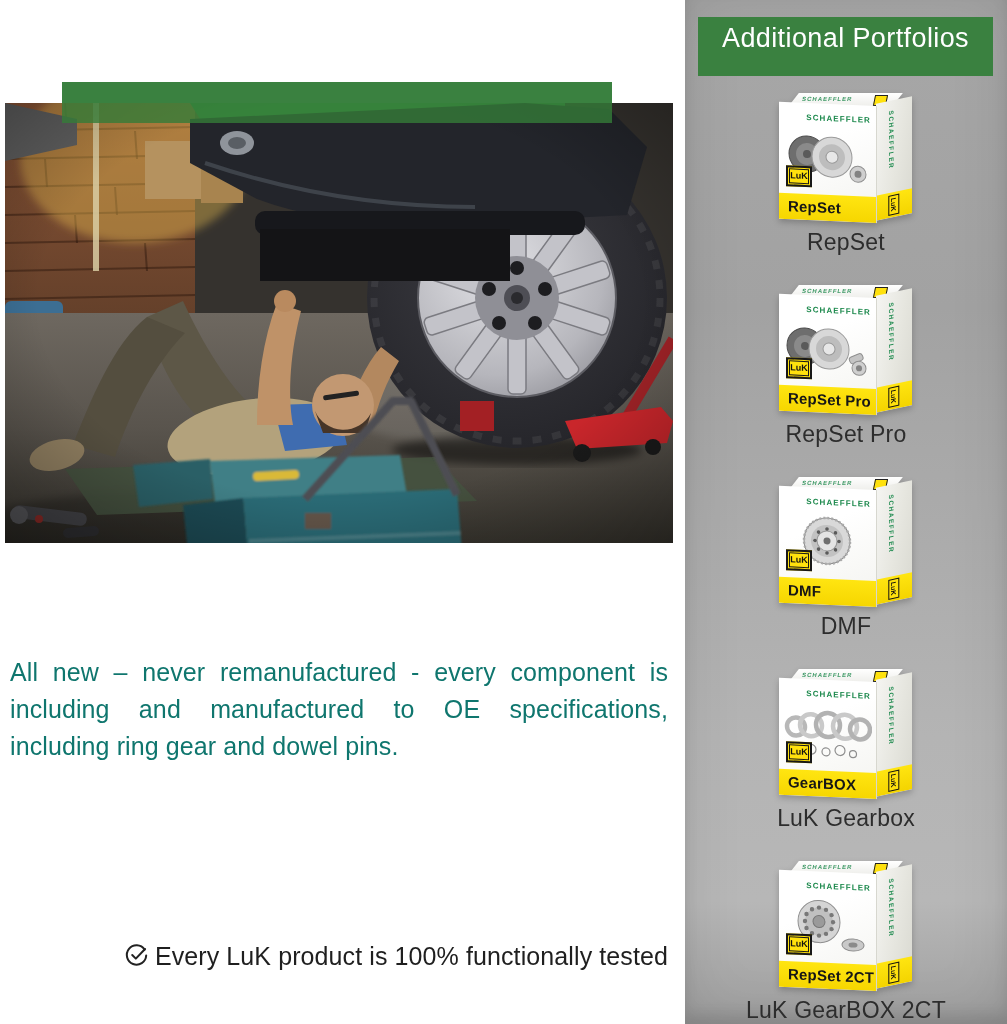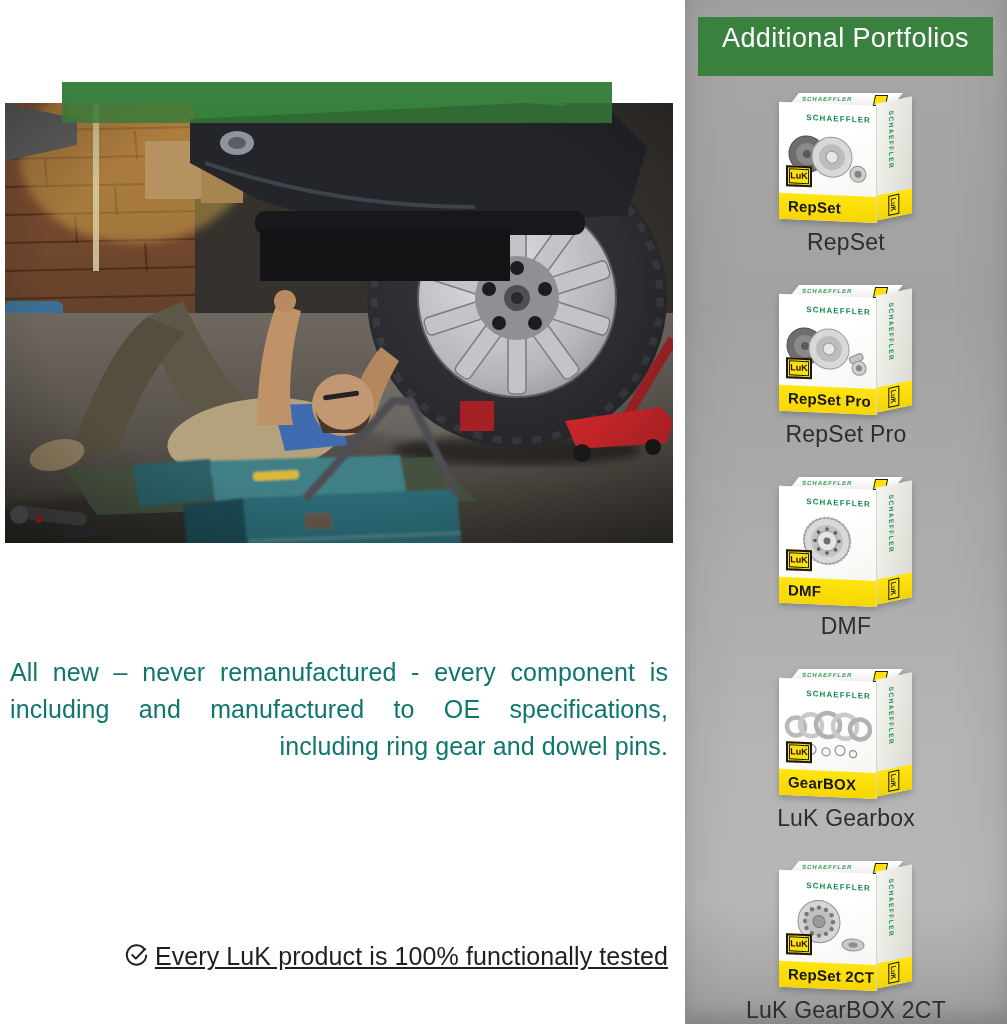--- a/index.html
+++ b/index.html
@@ -19,24 +19,24 @@
   .photo{
     position:absolute;left:5px;top:103px;width:668px;height:440px;z-index:1;
     background:#4a453f;
   }
   .photo svg{display:block;width:668px;height:440px;}
   .headline{
     position:absolute;left:10px;top:642px;width:658px;z-index:2;
     font-size:25px;line-height:37px;color:#0f766e;letter-spacing:.1px;margin-top:12px;
   }
   .headline .line-fill{text-align:justify;text-align-last:justify;}
-  .headline .line-right{text-align:right;}
+  .headline .line-right{text-align:left;}
   .footnote{
     position:absolute;left:68px;top:938px;width:600px;z-index:2;
-    font-size:25px;line-height:37px;color:#1f1f1f;text-align:right;letter-spacing:.1px;text-decoration:underline;
+    font-size:25px;line-height:37px;color:#1f1f1f;text-align:right;letter-spacing:.1px;
   }
   .footnote .check-icon{display:inline-block;width:27px;height:27px;vertical-align:-4px;margin-right:5px;}
   
   .sidebar{
     position:absolute;left:685px;top:0;width:322px;height:1024px;
     background:linear-gradient(180deg,#a7a7a7 0%,#a2a2a2 30%,#b4b4b4 72%,#b7b7b7 88%,#9f9f9f 100%);
     box-shadow:inset 0 0 60px rgba(0,0,0,0.10), inset 0 -10px 14px rgba(0,0,0,0.10);
     z-index:4;
   }
   .sidebar-header{

